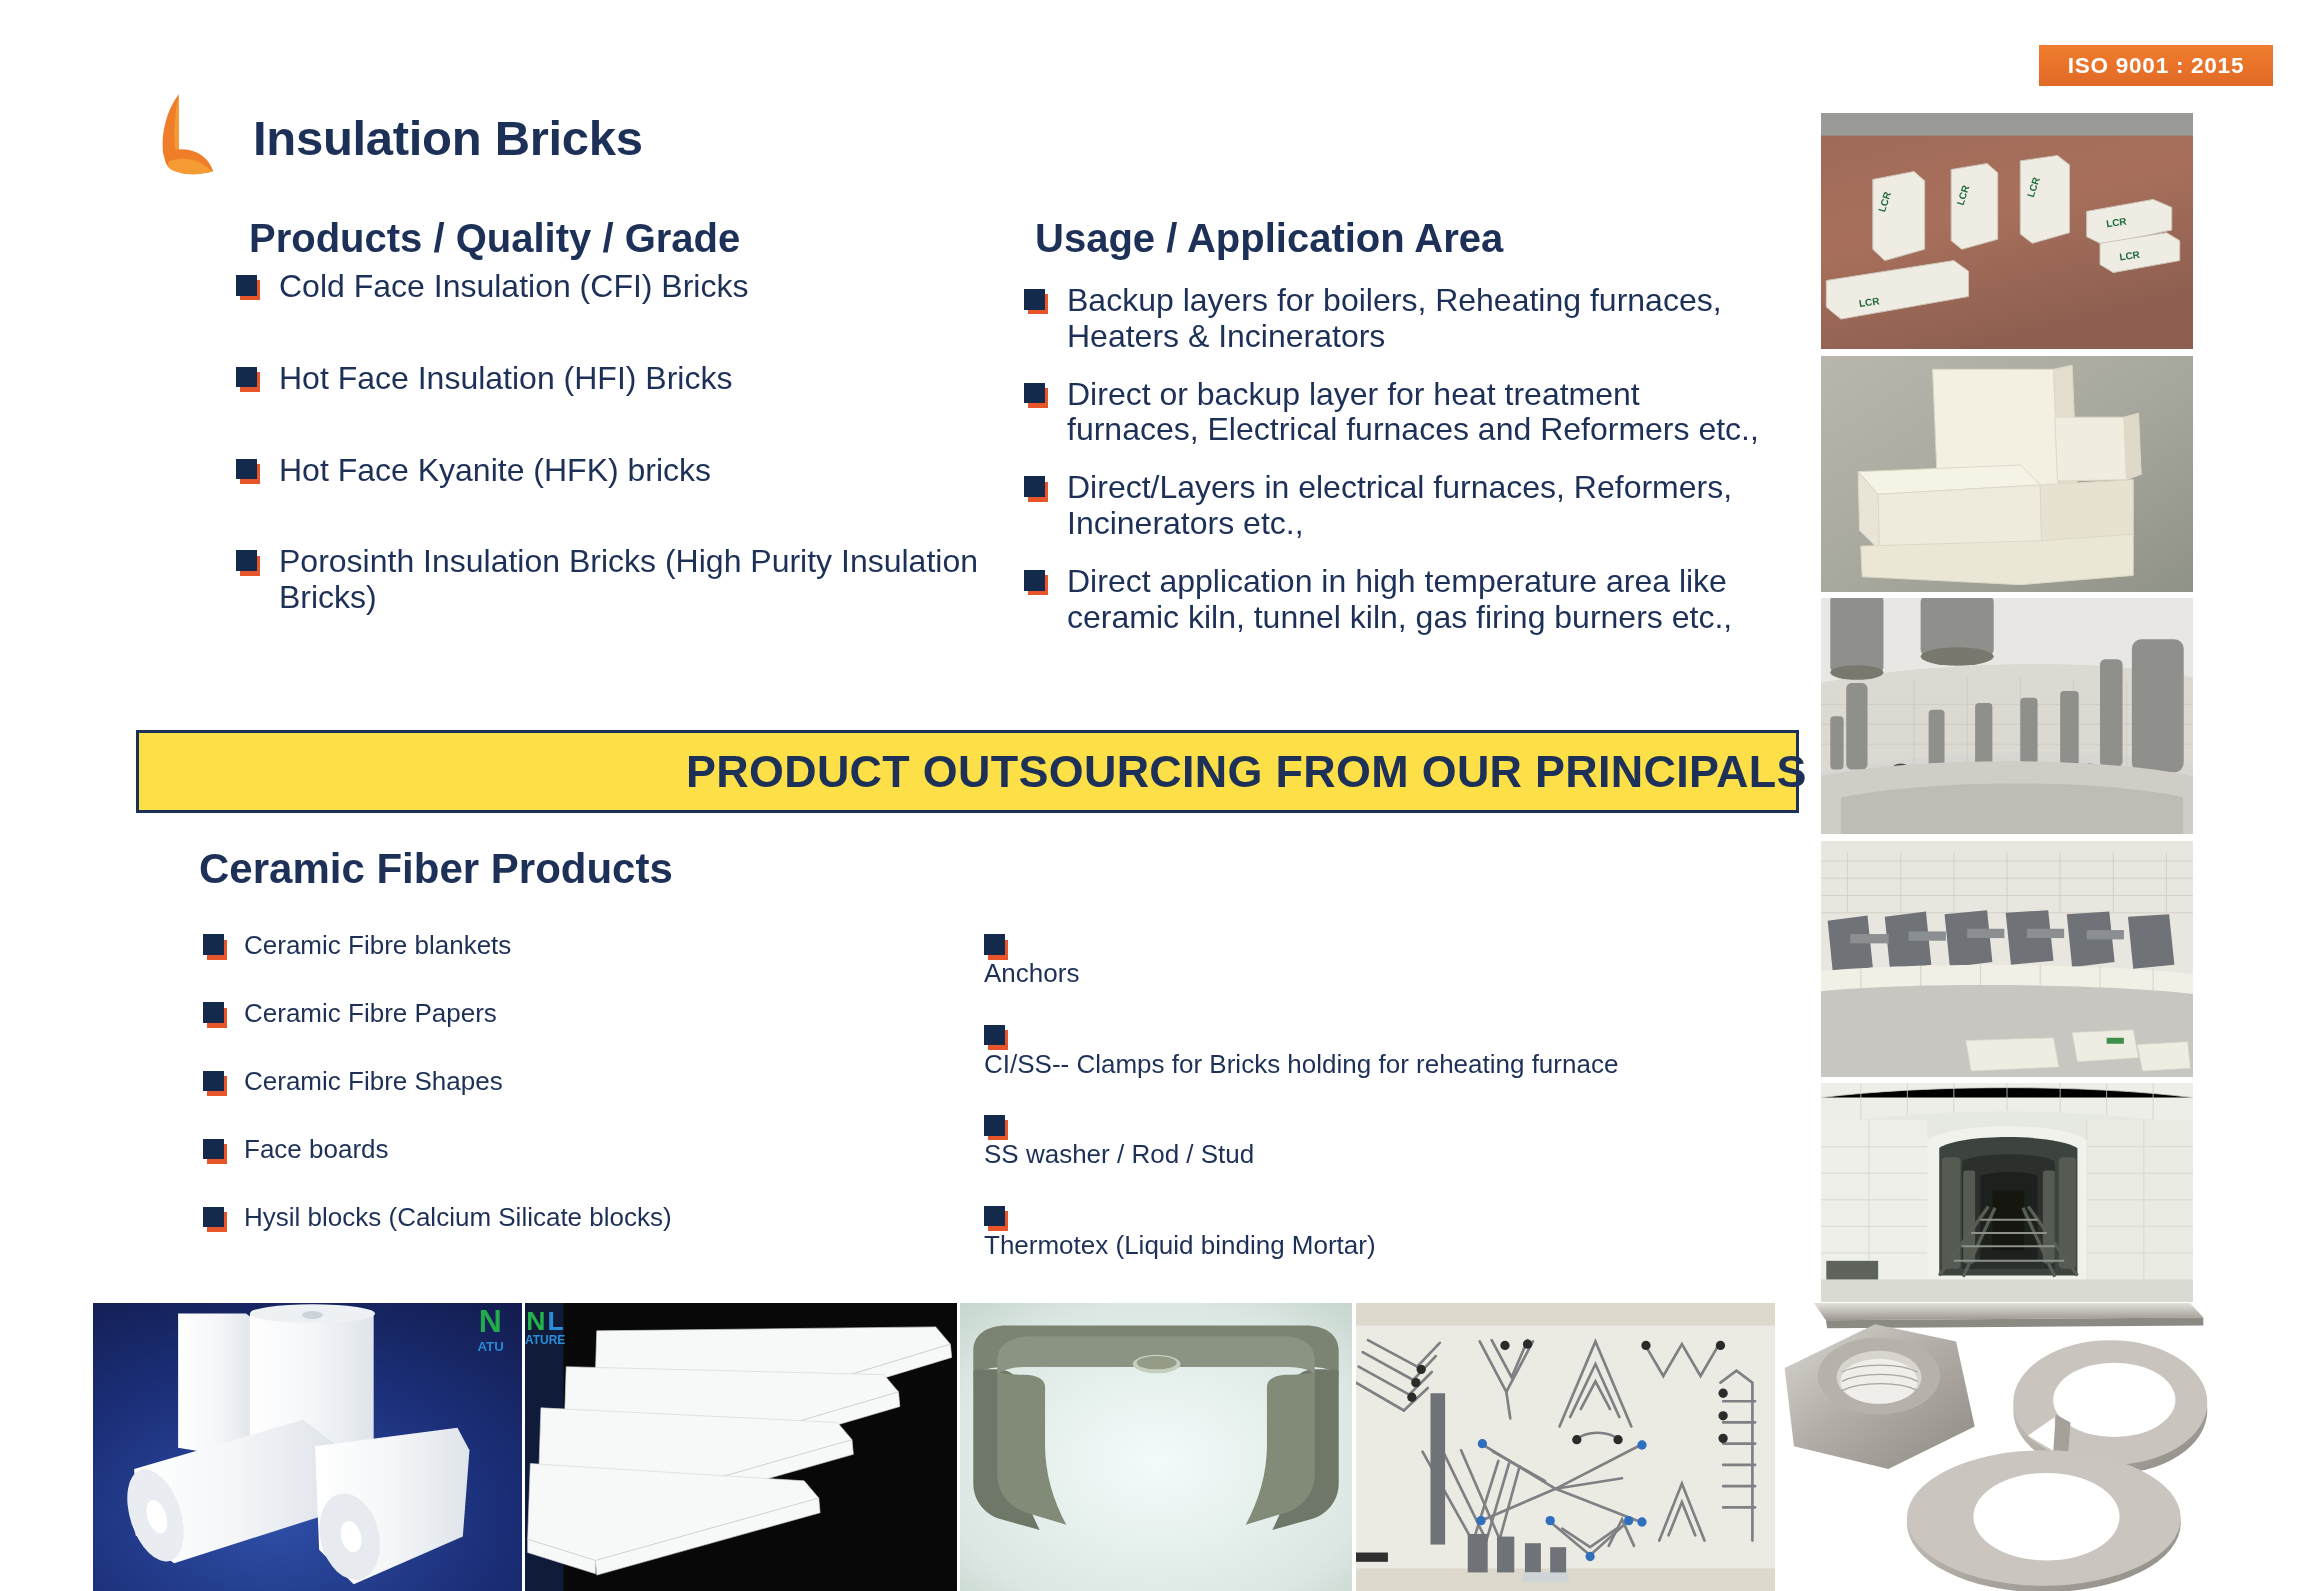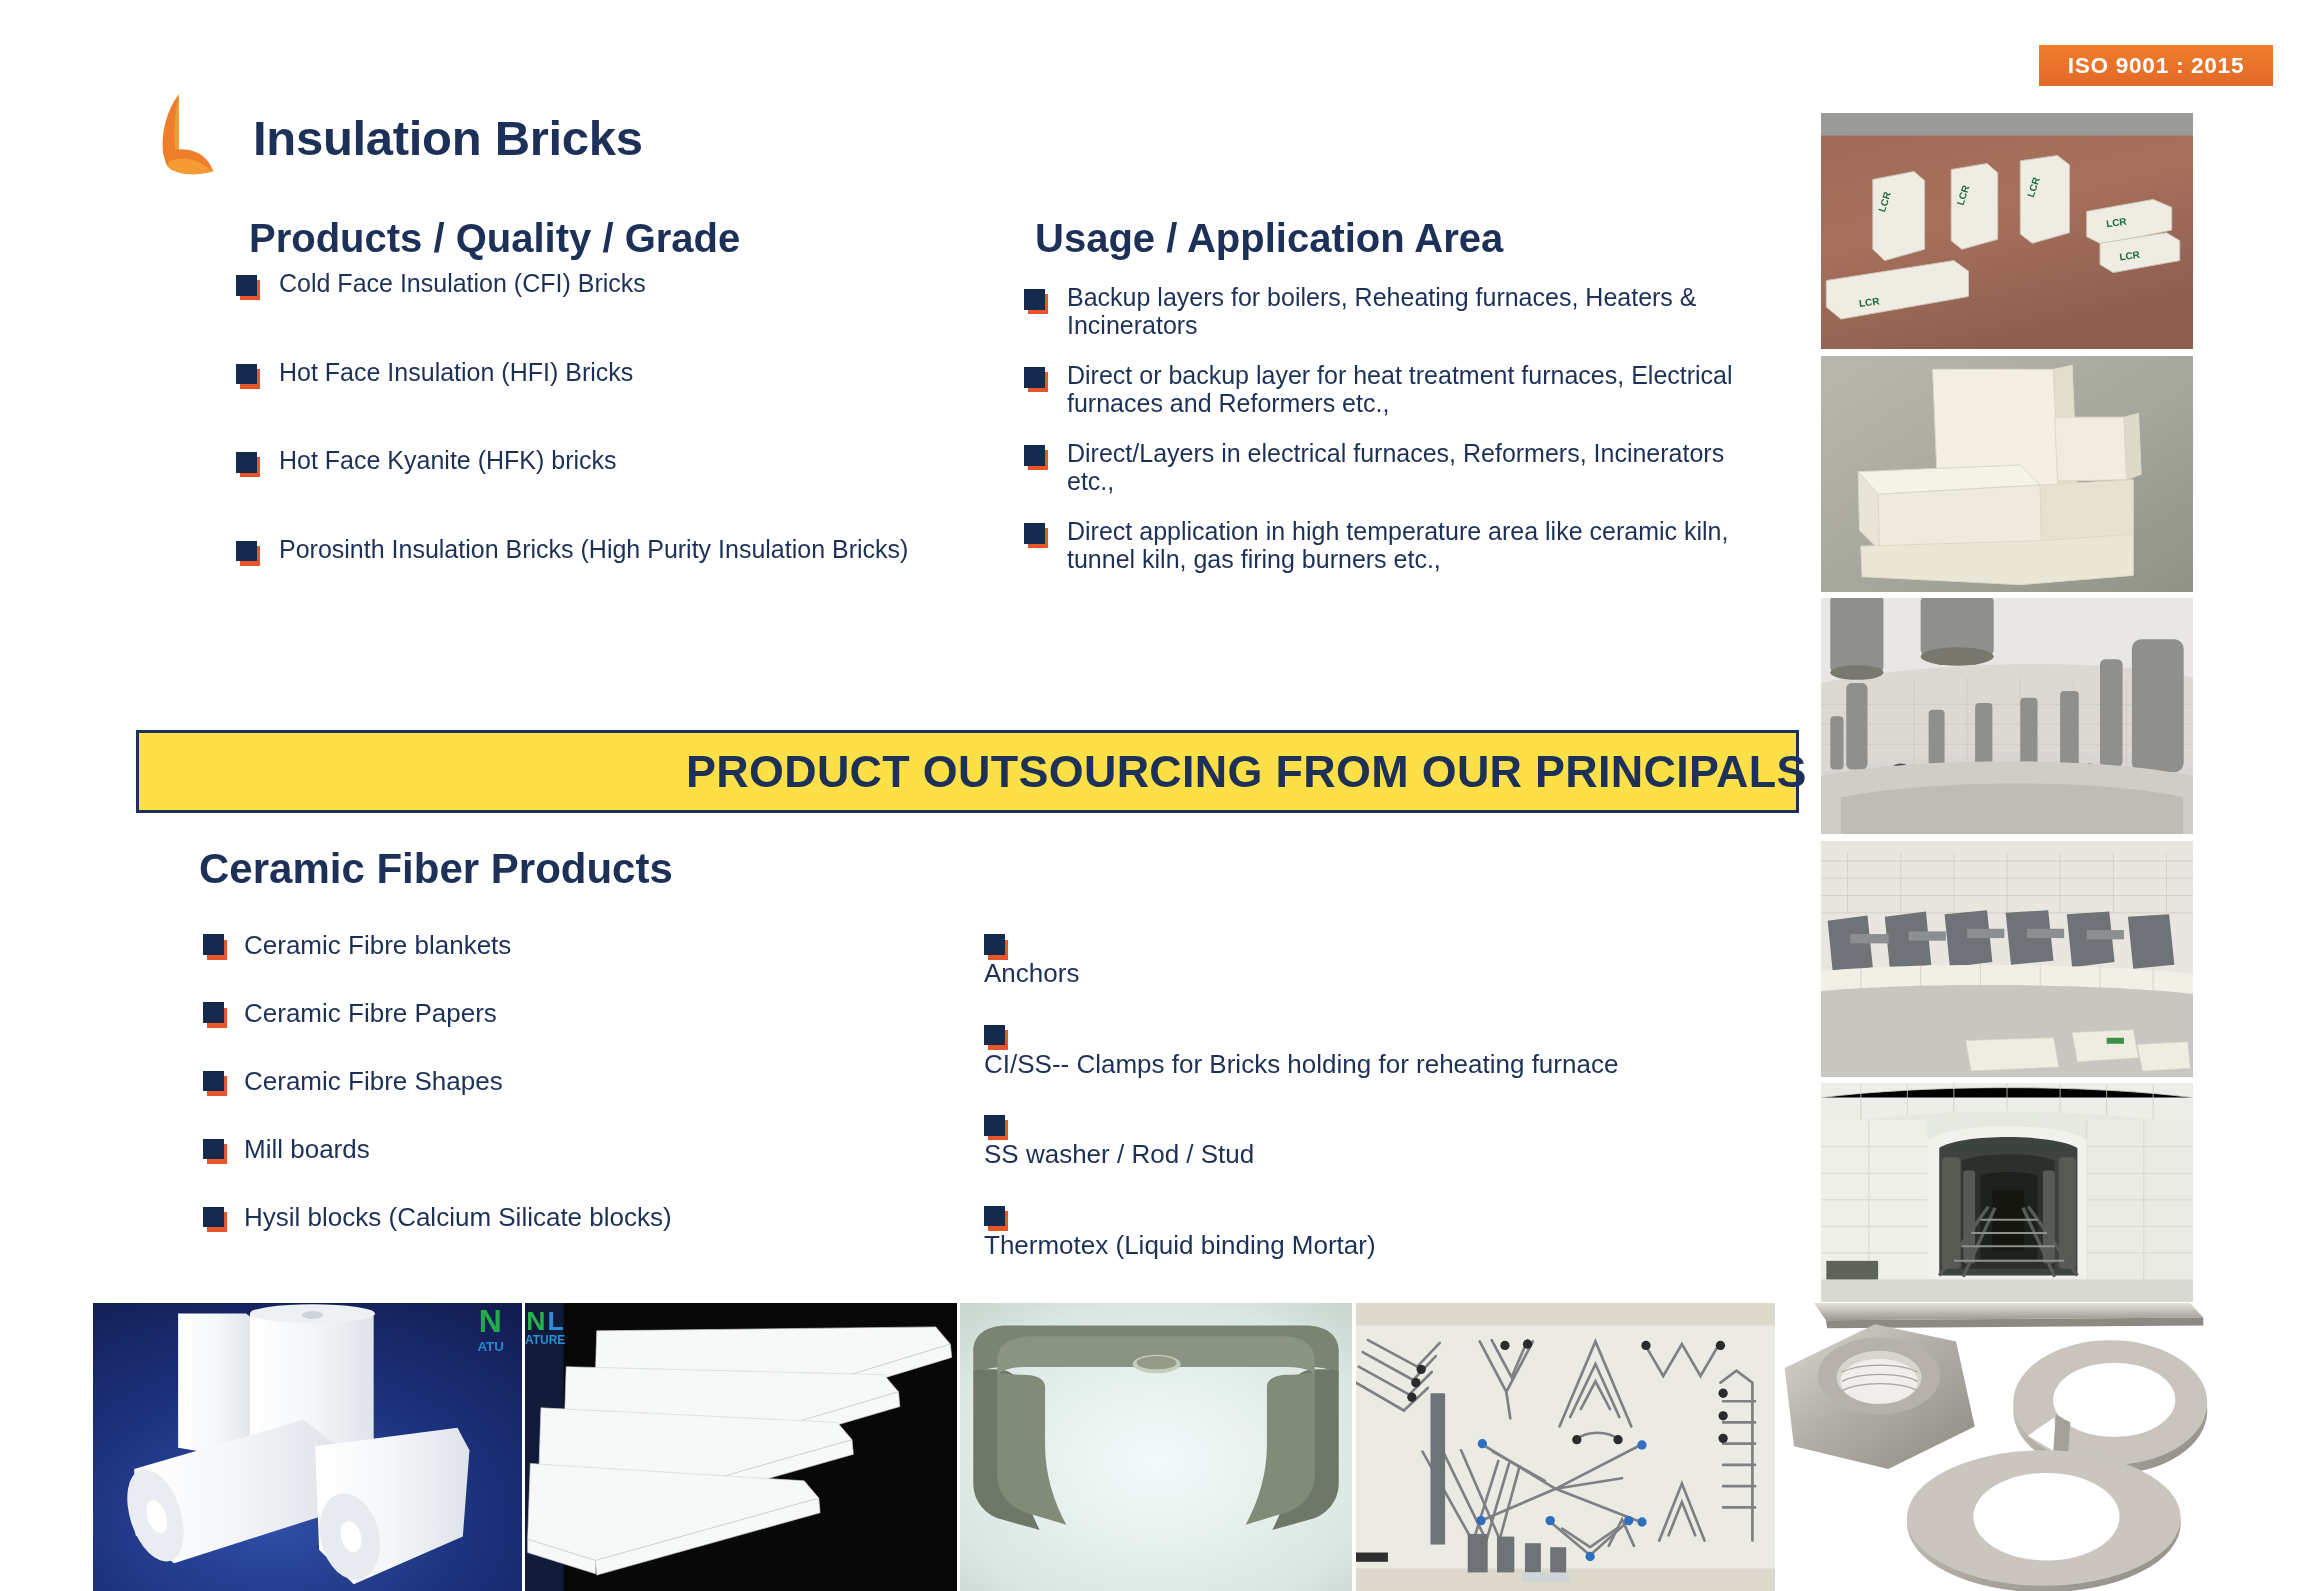--- a/index.html
+++ b/index.html
@@ -49,21 +49,21 @@
   .bullet-mark{
     position:relative; flex:0 0 auto; width:31px; height:26.6px; margin-top:6px; margin-right:12px;
   }
   .bullet-mark .sq-orange{
     position:absolute; left:4px; top:5.3px; width:20px; height:20px; background:#e8552b;
   }
   .bullet-mark .sq-navy{
     position:absolute; left:0px; top:0px; width:20.6px; height:20.6px; background:#132a4d;
   }
   .bullet-text{
-    font-size:25px; line-height:1.12; color:#1d3057; font-weight:normal;
+    font-size:32px; line-height:1.12; color:#1d3057; font-weight:normal;
   }
   
   #list-products .bullet-row{ margin-bottom:56px; }
   #list-usage .bullet-row{ margin-bottom:22px; }
   #list-usage .bullet-text{ max-width:705px; }
   #list-products .bullet-text{ max-width:731px; }
 
   
   #list-cf-left .bullet-row{ margin-bottom:39px; }
   #list-cf-right .bullet-row{ margin-bottom:33px;flex-direction:column; }
@@ -221,21 +221,21 @@
           <i class="sq-orange"></i>
           <i class="sq-navy"></i>
         </span>
       <span class="bullet-text">Ceramic Fibre Shapes</span>
     </div>
     <div class="bullet-row">
       <span class="bullet-mark">
           <i class="sq-orange"></i>
           <i class="sq-navy"></i>
         </span>
-      <span class="bullet-text">Mill boards</span>
+      <span class="bullet-text">Face boards</span>
     </div>
     <div class="bullet-row">
       <span class="bullet-mark">
           <i class="sq-orange"></i>
           <i class="sq-navy"></i>
         </span>
       <span class="bullet-text">Hysil blocks (Calcium Silicate blocks)</span>
     </div>
   </div>
 

